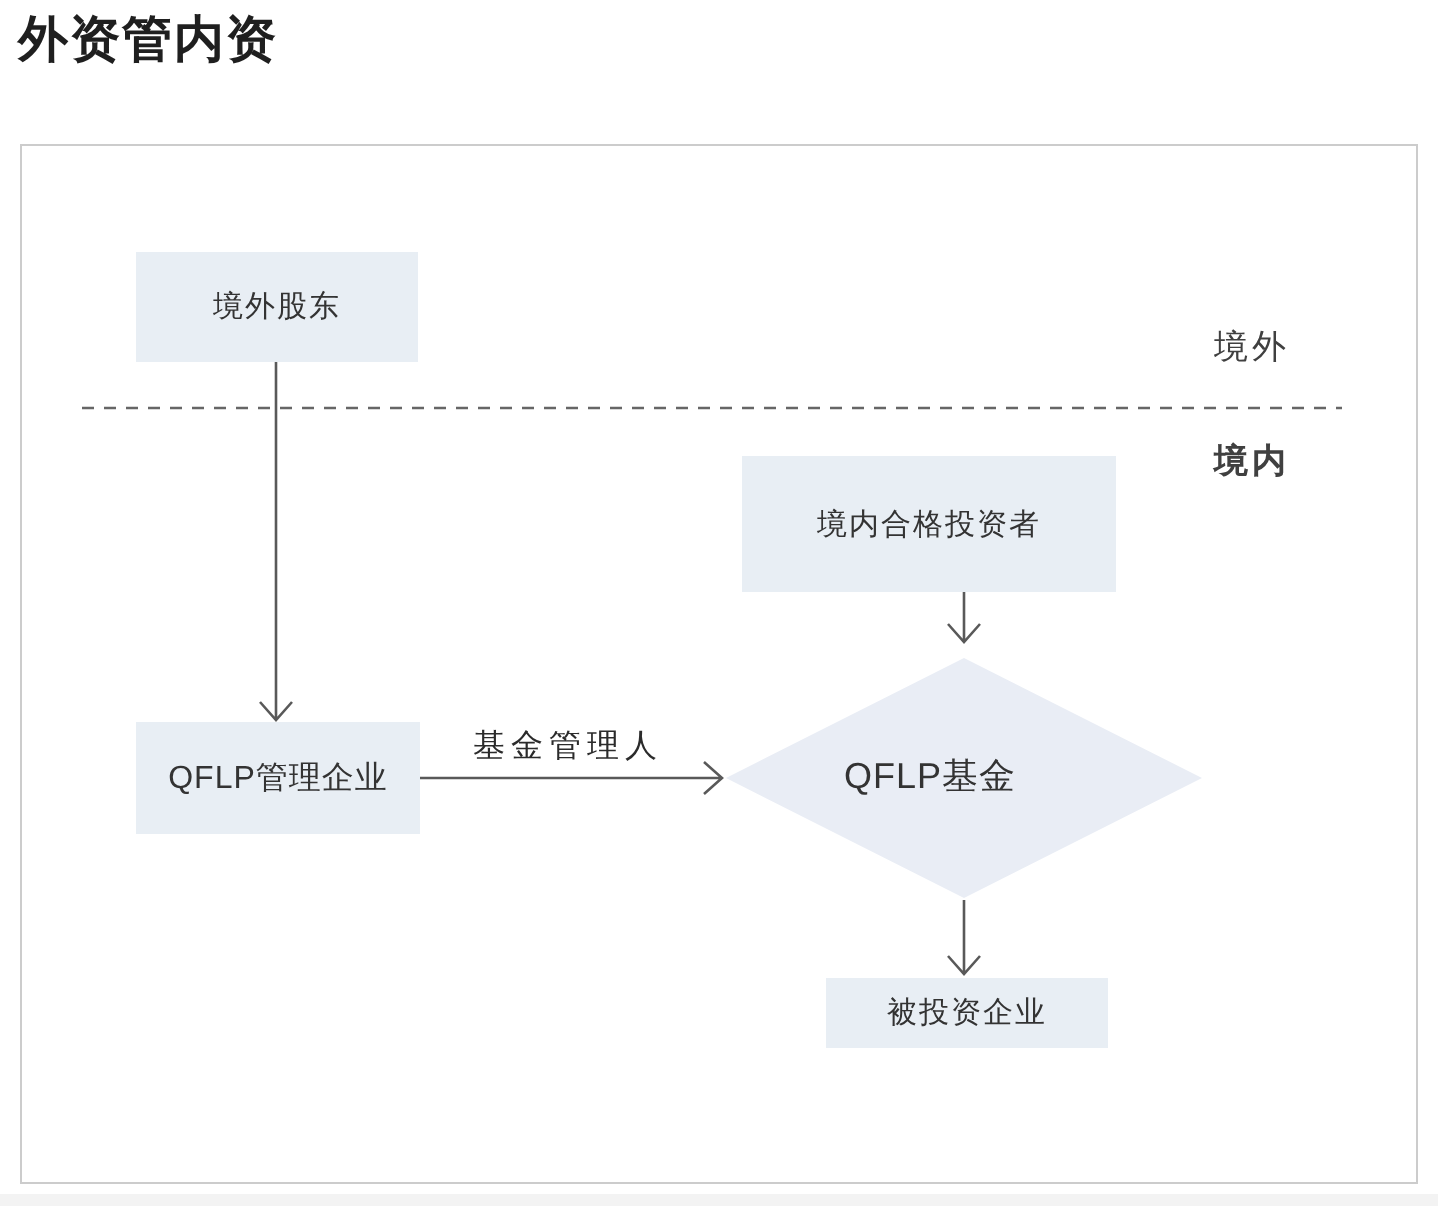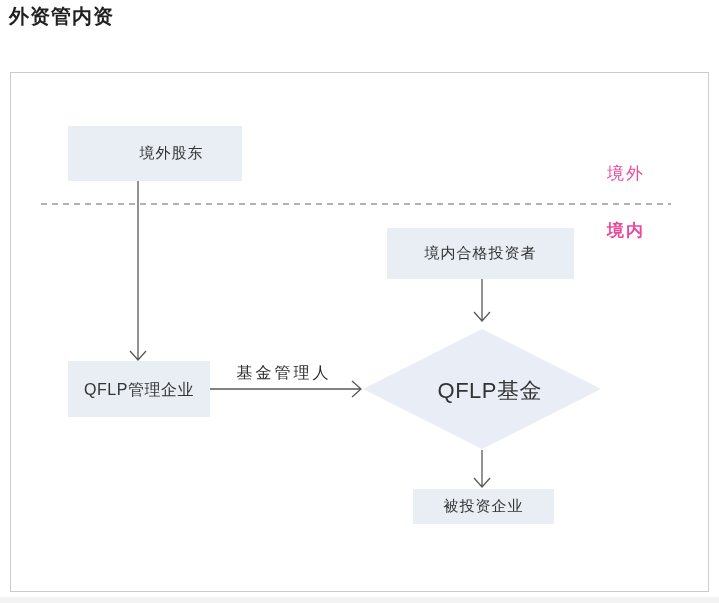--- a/index.html
+++ b/index.html
@@ -6,21 +6,21 @@
   body {
     width: 719px; height: 603px;
     background: #ffffff;
     font-family: "Liberation Sans", sans-serif;
     position: relative;
     overflow: hidden;
     color: var(--text_color, #333);
   }
   .title {
     position: absolute; left: 9px; top: 3px;
-    font-size: 20px; font-weight: bold;
+    font-size: 25px; font-weight: bold;
     color: var(--title_color, #1f1f1f);
     letter-spacing: 1px;
     margin: 0;
   }
   .canvas {
     position: absolute; left: 10px; top: 72px;
     width: 697px; height: 518px;
     border: 1px solid var(--frame_border, #ccc);
     background: #ffffff;
   }
@@ -29,35 +29,35 @@
     position: absolute;
     background: var(--node_fill, #e8eef4);
     display: flex; align-items: center; justify-content: center;
     font-size: 15px; color: var(--text_color, #333);
     text-align: center;
     letter-spacing: 1px;
   }
   .node.two-line { flex-direction: row; font-size: 16px; line-height: 25px; letter-spacing: 0.5px; }
   .region-label {
     position: absolute;
-    font-size: 17px; color: #ec4899;
+    font-size: 17px; color: #404040;
     letter-spacing: 2px;
     width: 70px; text-align: center;
   }
   .edge-label {
     position: absolute;
     font-size: 16px; color: #2b2b2b;
     letter-spacing: 3px;
     text-align: center;
     margin-top: 11px;
   }
   .diamond-label {
     position: absolute;
-    font-size: 22px; color: var(--text_color, #333);
-    text-align: right;
+    font-size: 18px; color: var(--text_color, #333);
+    text-align: left;
     letter-spacing: 0.5px;
   }
   .bottom-strip {
     position: absolute; left: 0; top: 597px;
     width: 719px; height: 6px;
     background: #f3f3f3;
   }
 </style>
 </head>
 <body>
@@ -74,27 +74,27 @@
 
     <path d="M127 108 L127 286 M119 278 L127 287 L135 278" fill="none" stroke="#595959" stroke-width="1.3"></path>
 
     <path d="M199 316 L349 316 M341 308 L350 316 L341 324" fill="none" stroke="#595959" stroke-width="1.3"></path>
 
     <path d="M471 206 L471 247 M463 239 L471 248 L479 239" fill="none" stroke="#595959" stroke-width="1.3"></path>
 
     <path d="M471 377 L471 413 M463 405 L471 414 L479 405" fill="none" stroke="#595959" stroke-width="1.3"></path>
   </svg>
 
-  <div class="node" style="left:57px; top:53px; width:141px; height:55px;padding-left:33px;">境外股东</div>
+  <div class="node" style="left:57px; top:53px; width:141px; height:55px;">境外股东</div>
 
   <div class="region-label" style="left:580px; top:89px;">境外</div>
 
   <div class="region-label" style="left:580px; top:146px;font-weight:bold;">境内</div>
 
-  <div class="node" style="left:376px; top:155px; width:187px; height:51px;">境内合格投资者</div>
+  <div class="node" style="left:360px; top:155px; width:187px; height:68px;">境内合格投资者</div>
 
   <div class="node two-line" style="left:57px; top:288px; width:142px; height:56px;">
     <div>QFLP管理企业</div>
   </div>
 
   <div class="edge-label" style="left:203px; top:279px; width:140px;">基金管理人</div>
 
   <div class="diamond-label" style="left:411px; top:303px; width:120px;">QFLP基金</div>
 
   <div class="node" style="left:402px; top:416px; width:141px; height:35px;">被投资企业</div>

